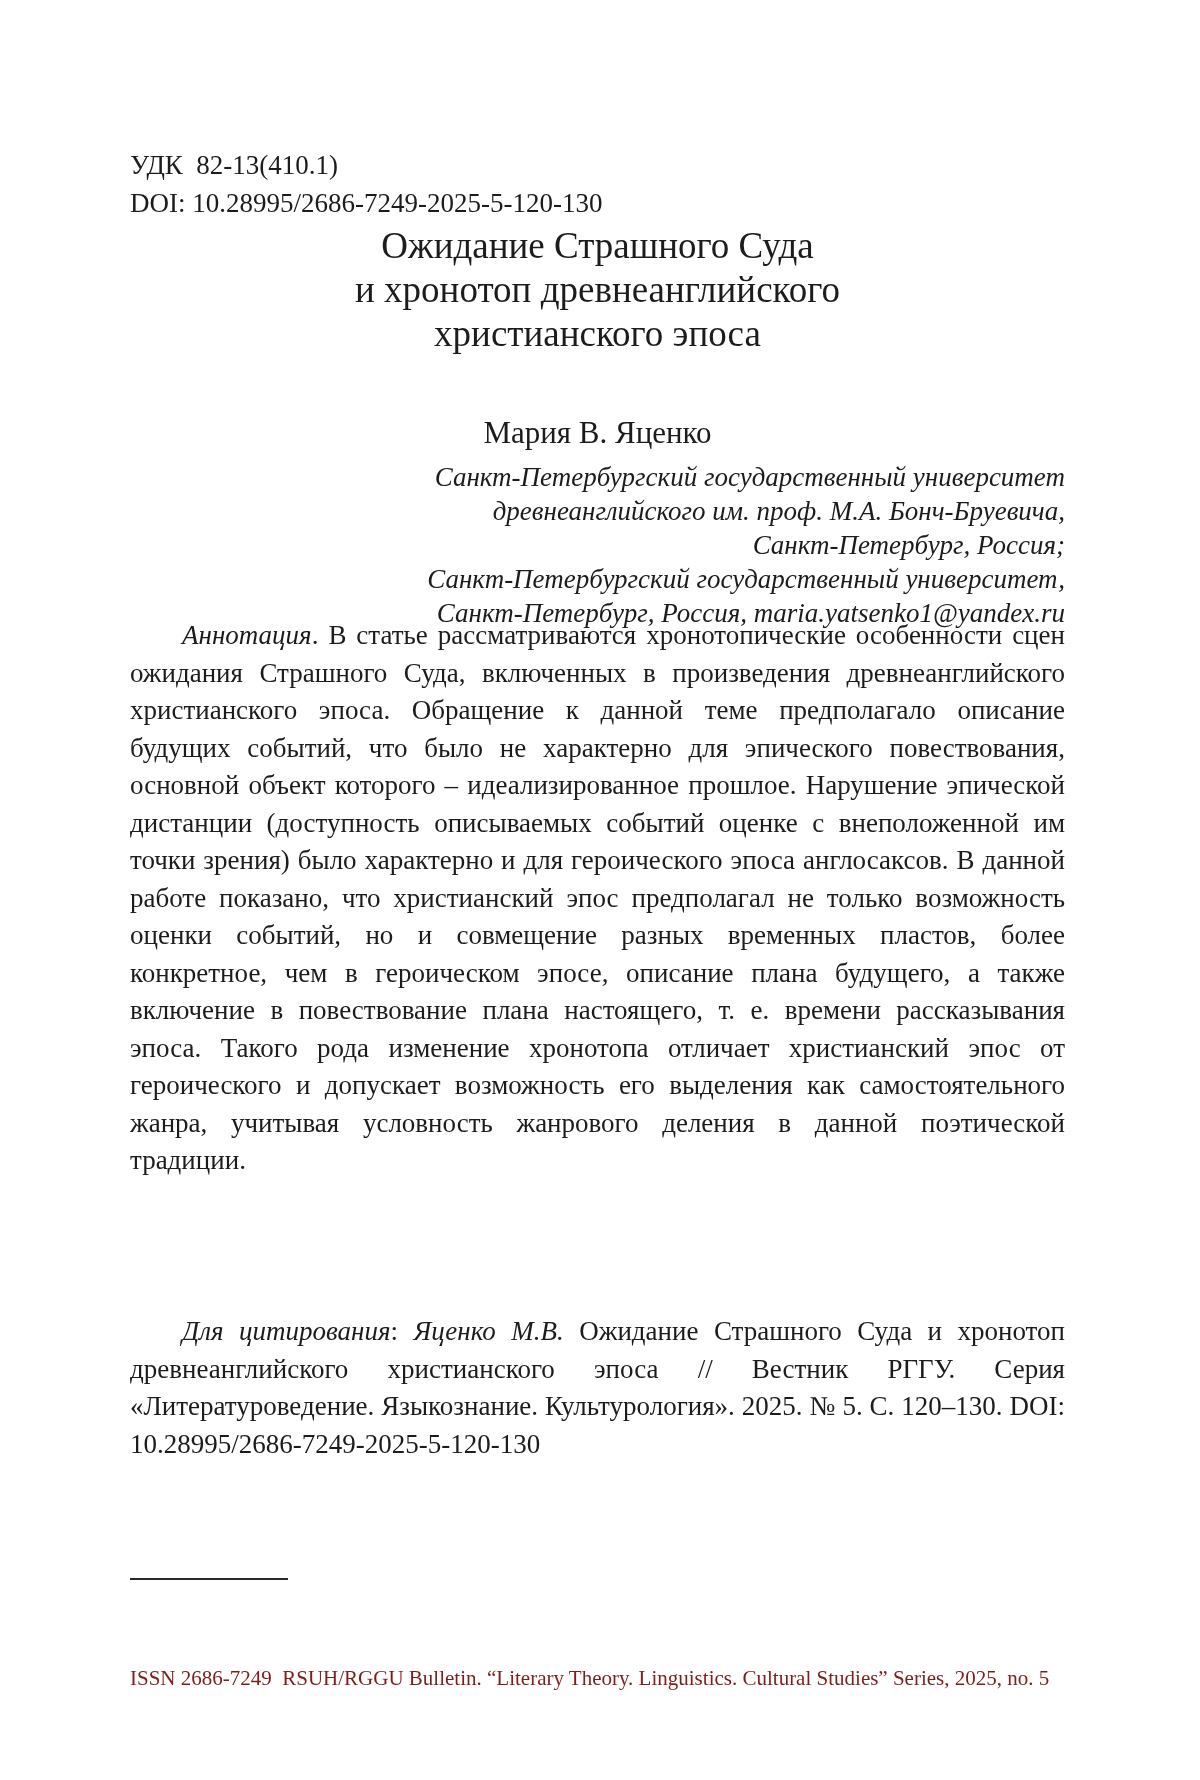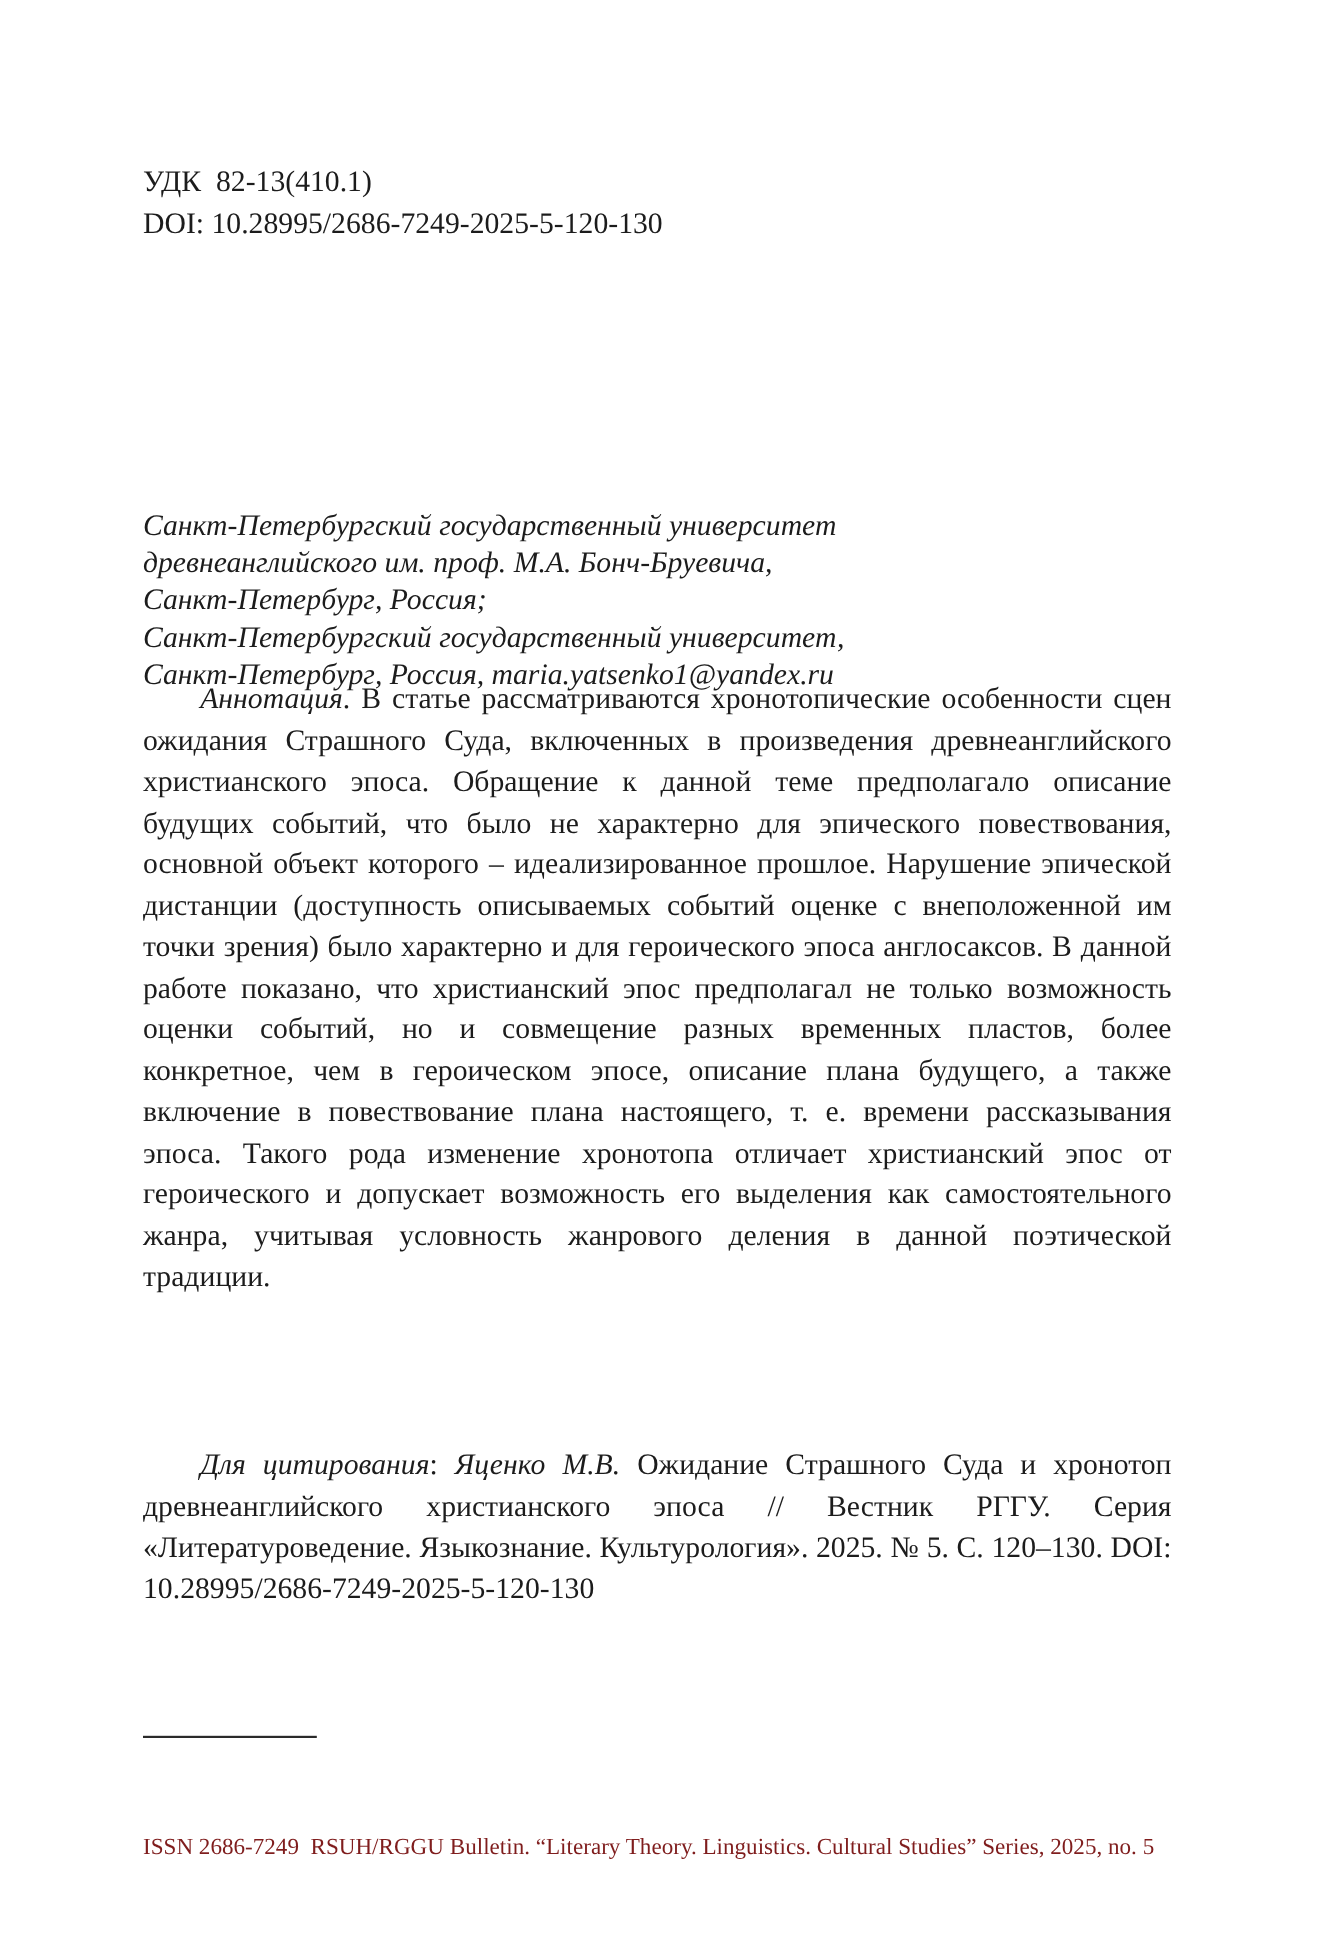--- a/index.html
+++ b/index.html
@@ -37,21 +37,21 @@
     margin: 0;
   }
   .author {
     top: 414px;
     text-align: center;
     font-size: 31px;
     line-height: 38px;
   }
   .affiliation {
     top: 460px;
-    text-align: left;
+    text-align: right;
     font-style: italic;
     font-size: 27px;
     line-height: 34px;
   }
   .abstract-block {
     top: 617px;
   }
   .body-par {
     margin: 0;
     font-size: 27px;
@@ -90,21 +90,27 @@
 </head>
 <body>
 
 <div class="page">
 
   <div class="column meta">
     <div class="meta-line">УДК  82-13(410.1)</div>
     <div class="meta-line">DOI: 10.28995/2686-7249-2025-5-120-130</div>
   </div>
 
+  <h1 class="column title">
+    <div>Ожидание Страшного Суда</div>
+    <div>и хронотоп древнеанглийского</div>
+    <div>христианского эпоса</div>
+  </h1>
 
+  <div class="column author">Мария В. Яценко</div>
 
   <div class="column affiliation">
     <div>Санкт-Петербургский государственный университет</div>
     <div>древнеанглийского им. проф. М.А. Бонч-Бруевича,</div>
     <div>Санкт-Петербург, Россия;</div>
     <div>Санкт-Петербургский государственный университет,</div>
     <div>Санкт-Петербург, Россия, maria.yatsenko1@yandex.ru</div>
   </div>
 
   <div class="column abstract-block">

